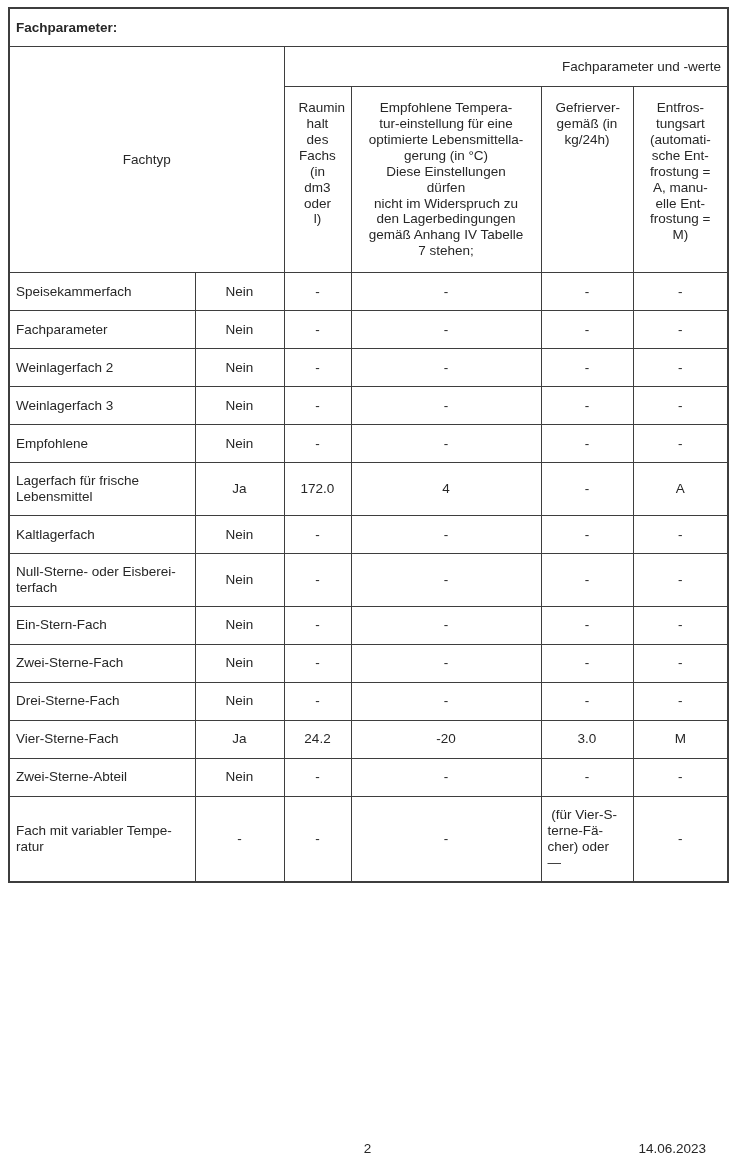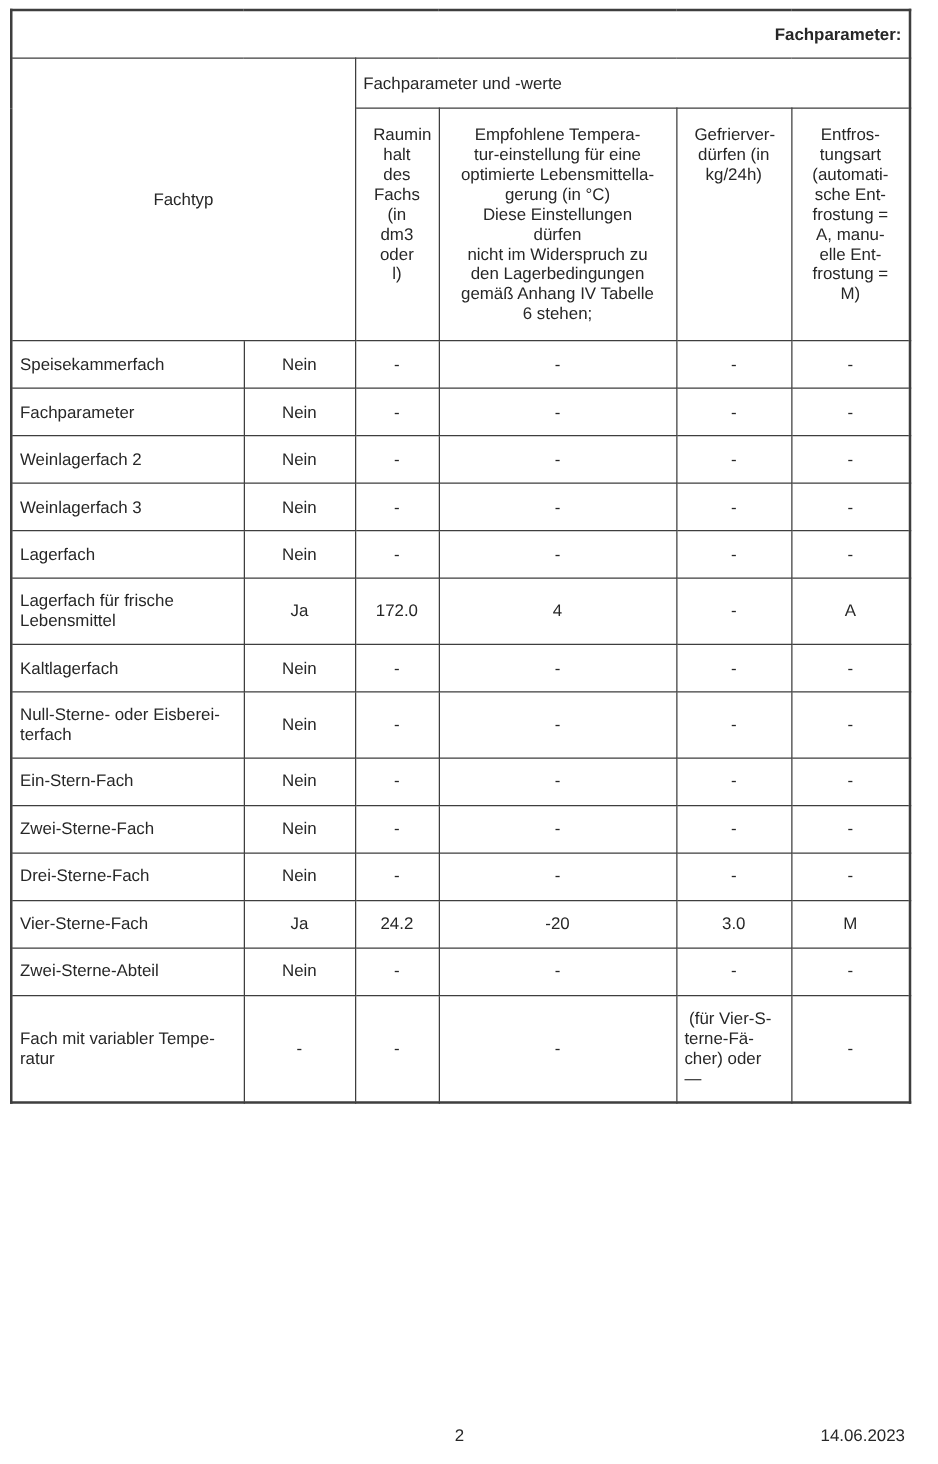--- a/index.html
+++ b/index.html
@@ -27,26 +27,26 @@
     border: 1px solid #3e3e3e;
     font-size: 13.5px;
     line-height: 1.18;
     vertical-align: middle;
     padding: 10px 6px;
     overflow: hidden;
   }
   td.title-cell {
     font-weight: bold;
     font-size: 14px;
-    text-align: right;
+    text-align: left;
     padding: 9px 9px;
     height: 17px;
   }
   td.group-cell {
-    text-align: left;
+    text-align: right;
     height: 19px;
     padding: 10px 4px;
   }
   td.fachtyp-cell {
     text-align: center;
     vertical-align: middle;
   }
   tr.subhead-row td {
     text-align: center;
     vertical-align: top;
@@ -75,21 +75,21 @@
     position: absolute;
     left: 8px;
     top: 1141px;
     width: 719px;
     font-size: 13.5px;
     text-align: center;
     color: #272727;
   }
   .footer .date {
     position: absolute;
-    right: 3px;
+    right: 21px;
     top: 0;
   }
 </style>
 </head>
 <body>
 
 <table class="param-table">
   <colgroup>
     <col style="width:186px">
     <col style="width:89px">
@@ -113,23 +113,23 @@
 (in dm3
 oder l)</td>
       <td>Empfohlene Tempera-
 tur-einstellung für eine
 optimierte Lebensmittella-
 gerung (in °C)
 Diese Einstellungen dürfen
 nicht im Widerspruch zu
 den Lagerbedingungen
 gemäß Anhang IV Tabelle
-6 stehen;</td>
+7 stehen;</td>
       <td>Gefrierver-
-dürfen (in
+gemäß (in
 kg/24h)</td>
       <td>Entfros-
 tungsart
 (automati-
 sche Ent-
 frostung =
 A, manu-
 elle Ent-
 frostung =
 M)</td>
@@ -162,21 +162,21 @@
       </tr>
       <tr class="data-row">
         <td class="cell-name">Weinlagerfach 3</td>
         <td class="cell-center">Nein</td>
         <td class="cell-center">-</td>
         <td class="cell-center">-</td>
         <td class="cell-center">-</td>
         <td class="cell-center">-</td>
       </tr>
       <tr class="data-row">
-        <td class="cell-name">Lagerfach</td>
+        <td class="cell-name">Empfohlene</td>
         <td class="cell-center">Nein</td>
         <td class="cell-center">-</td>
         <td class="cell-center">-</td>
         <td class="cell-center">-</td>
         <td class="cell-center">-</td>
       </tr>
       <tr class="data-row">
         <td class="cell-name">Lagerfach für frische
 Lebensmittel</td>
         <td class="cell-center">Ja</td>

